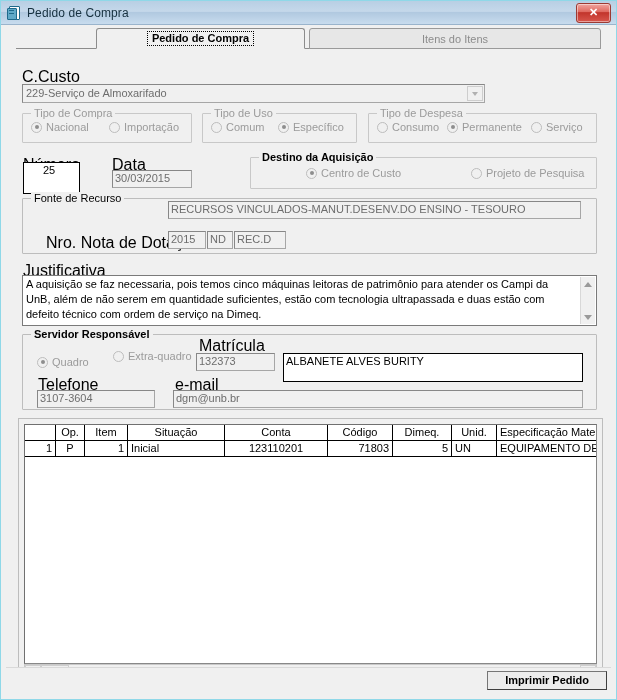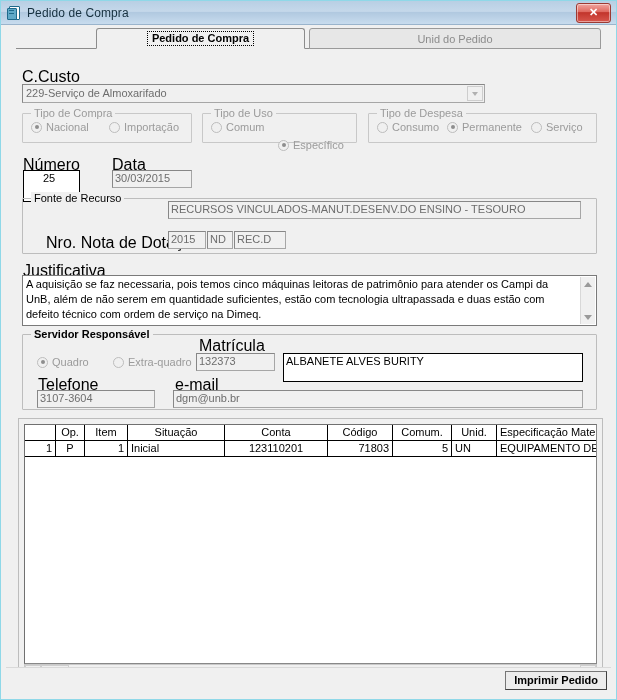--- a/index.html
+++ b/index.html
@@ -365,21 +365,21 @@
     position: absolute;
     left: 4px; right: 4px; bottom: 4px;
     height: 26px;
     background: #f0f0f0;
     border-top: 1px solid #d9d9d9;
   }
   .btn {
     position: absolute;
     right: 4px; top: 3px;
     height: 19px;
-    padding: 0 8px;
+    padding: 0 17px;
     box-sizing: border-box;
     background: #ececec;
     border: 1px solid #767676;
     border-right-color: #3f3f3f;
     border-bottom-color: #3f3f3f;
     font-size: 11px;
     font-weight: bold;
     line-height: 17px;
     cursor: pointer;
     color: #000;
@@ -402,21 +402,21 @@
   </div>
 
   <div class="client">
 
     <div class="tabline"></div>
     <div class="tabstrip">
       <div class="tab active">
         <span class="focusring">Pedido de Compra</span>
       </div>
       <div class="tab inactive">
-        <span>Unid do Pedido</span>
+        <span>Itens do Itens</span>
       </div>
     </div>
 
     <div class="lbl" style="left:20px; top:42px;">C.Custo</div>
     <div class="combo" style="left:20px; top:58px; width:463px; height:19px;">
       <span>229-Serviço de Almoxarifado</span>
       <span class="arrow">
           <span class="caret"></span>
         </span>
     </div>
@@ -432,21 +432,21 @@
         <span>Importação</span>
       </div>
     </div>
 
     <div class="group dis" style="left:200px; top:87px; width:155px; height:30px;">
       <span class="gtitle">Tipo de Uso</span>
       <div class="radio" style="left:8px; top:7px;">
         <span class="dot"></span>
         <span>Comum</span>
       </div>
-      <div class="radio on" style="left:75px; top:25px;text-align:center;">
+      <div class="radio on" style="left:75px; top:7px;text-align:center;">
         <span class="dot"></span>
         <span>Específico</span>
       </div>
     </div>
 
     <div class="group dis" style="left:366px; top:87px; width:229px; height:30px;">
       <span class="gtitle">Tipo de Despesa</span>
       <div class="radio" style="left:8px; top:7px;">
         <span class="dot"></span>
         <span>Consumo</span>
@@ -455,25 +455,36 @@
         <span class="dot"></span>
         <span>Permanente</span>
       </div>
       <div class="radio" style="left:162px; top:7px;">
         <span class="dot"></span>
         <span>Serviço</span>
       </div>
     </div>
 
     <div class="lbl" style="left:21px; top:130px;">Número</div>
-    <div class="fld white" style="left:21px; top:144px; width:57px; height:32px;padding-left:19px;">25</div>
+    <div class="fld white" style="left:21px; top:136px; width:57px; height:32px;padding-left:19px;">25</div>
 
     <div class="lbl" style="left:110px; top:130px;">Data</div>
     <div class="fld" style="left:110px; top:144px; width:80px; height:18px;">30/03/2015</div>
 
+    <div class="group bold dis" style="left:248px; top:131px; width:347px; height:32px;">
+      <span class="gtitle" style="color:#000">Destino da Aquisição</span>
+      <div class="radio on" style="left:55px; top:9px;">
+        <span class="dot"></span>
+        <span>Centro de Custo</span>
+      </div>
+      <div class="radio" style="left:220px; top:9px;">
+        <span class="dot"></span>
+        <span>Projeto de Pesquisa</span>
+      </div>
+    </div>
 
     <div class="group" style="left:20px; top:172px; width:575px; height:56px;">
       <span class="gtitle">Fonte de Recurso</span>
       <div class="fld" style="left:145px; top:2px; width:413px; height:18px;">RECURSOS VINCULADOS-MANUT.DESENV.DO ENSINO - TESOURO</div>
       <span class="lbl" style="left:23px; top:35px;">Nro. Nota de Dotação:</span>
       <div class="fld" style="left:145px; top:32px; width:38px; height:18px;">2015</div>
       <div class="fld" style="left:184px; top:32px; width:26px; height:18px;">ND</div>
       <div class="fld" style="left:211px; top:32px; width:52px; height:18px;">REC.D</div>
     </div>
 
@@ -490,21 +501,21 @@
       </div>
     </div>
 
     <div class="group bold" style="left:20px; top:308px; width:575px; height:76px;">
       <span class="gtitle">Servidor Responsável</span>
       <span class="lbl" style="left:176px; top:2px; font-weight:normal;">Matrícula</span>
       <div class="radio on" style="left:14px; top:21px;">
         <span class="dot"></span>
         <span>Quadro</span>
       </div>
-      <div class="radio" style="left:90px; top:21px;">
+      <div class="radio" style="left:90px; top:15px;">
         <span class="dot"></span>
         <span>Extra-quadro</span>
       </div>
       <div class="fld" style="left:173px; top:18px; width:79px; height:18px;">132373</div>
       <div class="fld white" style="left:260px; top:18px; width:300px; height:29px;">ALBANETE ALVES BURITY</div>
       <span class="lbl" style="left:15px; top:41px; font-weight:normal;">Telefone</span>
       <span class="lbl" style="left:152px; top:41px; font-weight:normal;">e-mail</span>
       <div class="fld" style="left:14px; top:55px; width:118px; height:18px;">3107-3604</div>
       <div class="fld" style="left:150px; top:55px; width:410px; height:18px;">dgm@unb.br</div>
     </div>
@@ -513,21 +524,21 @@
     <div class="gridwrap">
       <table class="grid">
         <thead>
           <tr>
             <th class="c0"></th>
             <th class="c1">Op.</th>
             <th class="c2">Item</th>
             <th class="c3">Situação</th>
             <th class="c4">Conta</th>
             <th class="c5">Código</th>
-            <th class="c6">Comum.</th>
+            <th class="c6">Dimeq.</th>
             <th class="c7">Unid.</th>
             <th class="c8" style="text-align:left">Especificação Material</th>
           </tr>
         </thead>
         <tbody>
           <tr>
             <td class="c0 num">1</td>
             <td class="c1 ctr">P</td>
             <td class="c2 num">1</td>
             <td class="c3">Inicial</td>

